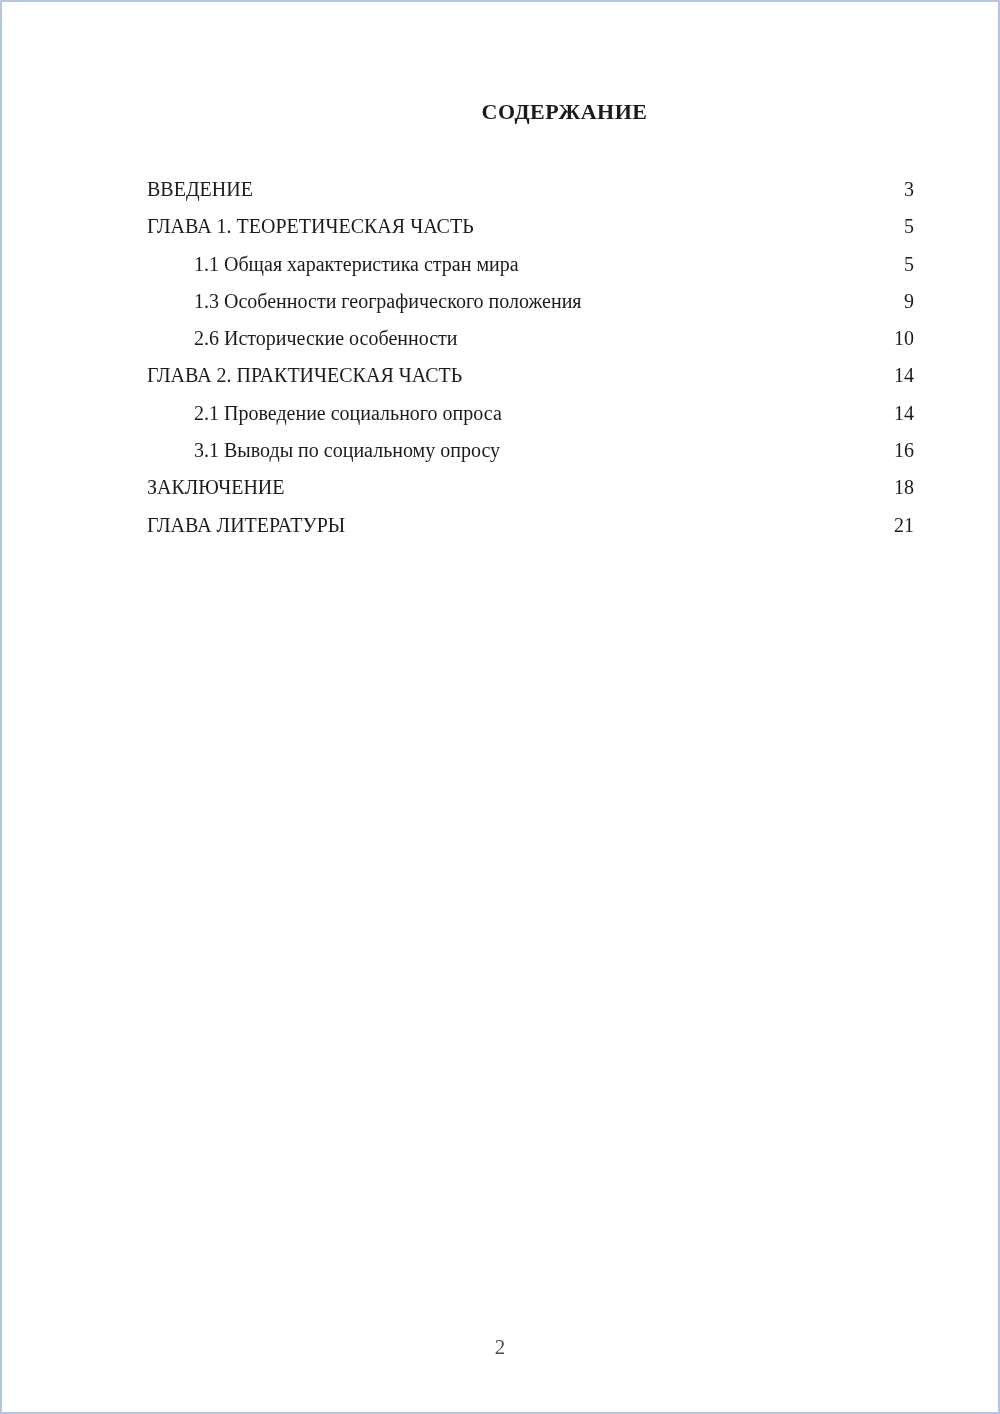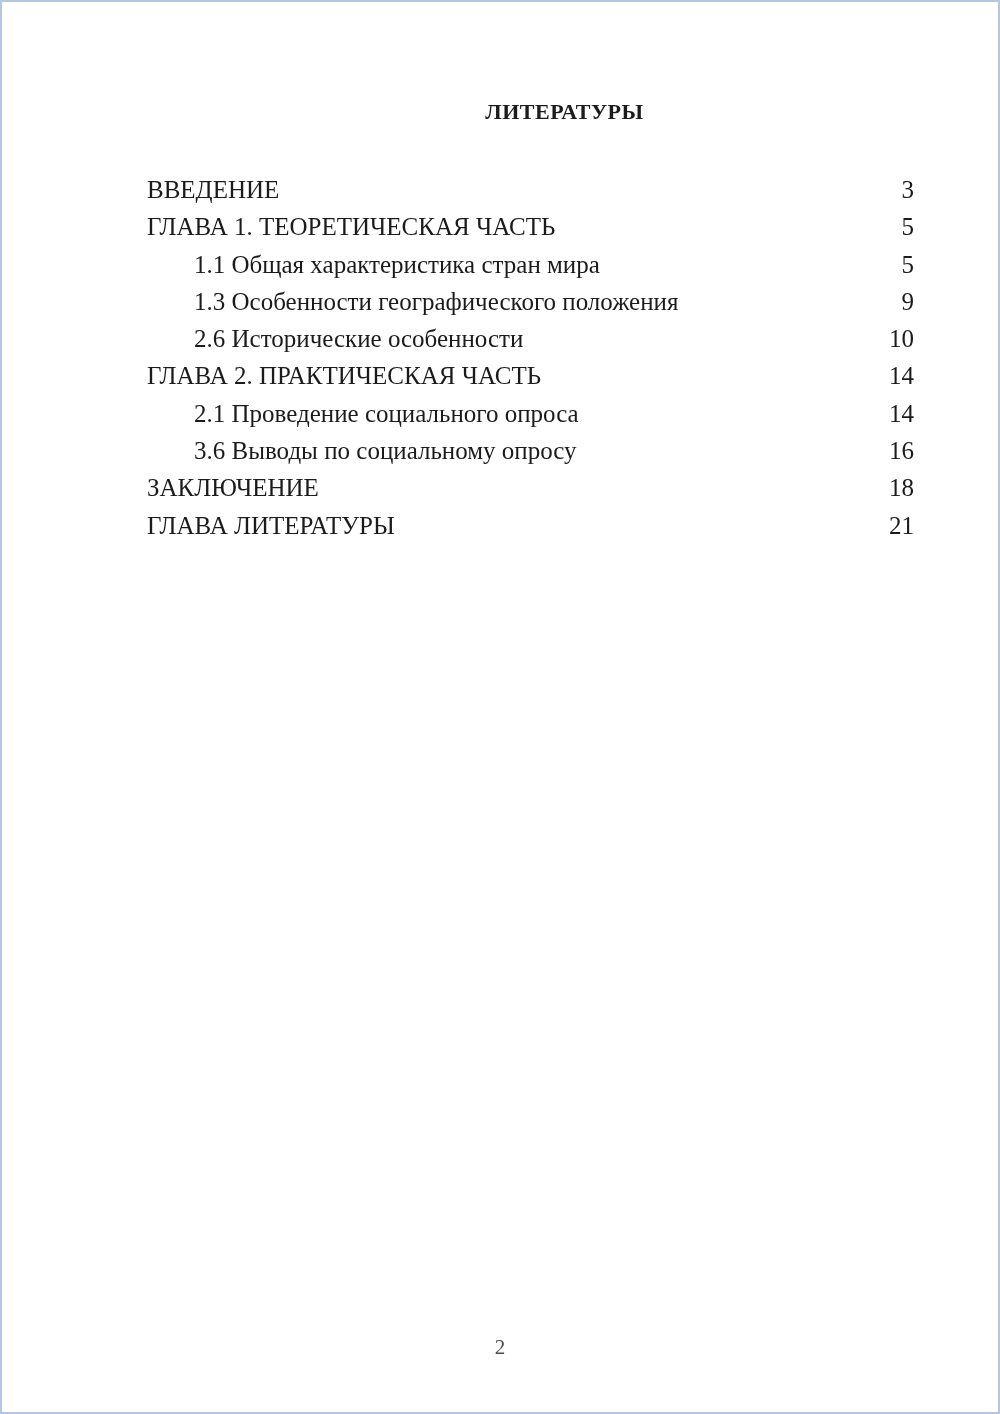--- a/index.html
+++ b/index.html
@@ -37,21 +37,21 @@
     
     transform: translateX(34px);
   }
   .toc {
     margin-top: 46px;
   }
   .toc-row {
     display: flex;
     align-items: baseline;
     justify-content: space-between;
-    font-size: 25px;
+    font-size: 20px;
     line-height: 37.3px;
     white-space: nowrap;
   }
   .toc-row.indented .toc-label {
     padding-left: 47px;
   }
   .toc-label {
     flex: 1 1 auto;
     overflow: hidden;
   }
@@ -68,21 +68,21 @@
     text-align: center;
     font-size: 21px;
     color: #4a4a4a;
   }
 </style>
 </head>
 <body>
 
 <div class="page">
   <div class="content">
-    <h1 class="doc-title">ЛИТЕРАТУРЫ</h1>
+    <h1 class="doc-title">СОДЕРЖАНИЕ</h1>
     <div class="toc">
         <div class="toc-row">
           <span class="toc-label">ВВЕДЕНИЕ</span>
           <span class="toc-page">3</span>
         </div>
         <div class="toc-row">
           <span class="toc-label">ГЛАВА 1. ТЕОРЕТИЧЕСКАЯ ЧАСТЬ</span>
           <span class="toc-page">5</span>
         </div>
         <div class="toc-row indented">
@@ -99,21 +99,21 @@
         </div>
         <div class="toc-row">
           <span class="toc-label">ГЛАВА 2. ПРАКТИЧЕСКАЯ ЧАСТЬ</span>
           <span class="toc-page">14</span>
         </div>
         <div class="toc-row indented">
           <span class="toc-label">2.1 Проведение социального опроса</span>
           <span class="toc-page">14</span>
         </div>
         <div class="toc-row indented">
-          <span class="toc-label">3.6 Выводы по социальному опросу</span>
+          <span class="toc-label">3.1 Выводы по социальному опросу</span>
           <span class="toc-page">16</span>
         </div>
         <div class="toc-row">
           <span class="toc-label">ЗАКЛЮЧЕНИЕ</span>
           <span class="toc-page">18</span>
         </div>
         <div class="toc-row">
           <span class="toc-label">ГЛАВА ЛИТЕРАТУРЫ</span>
           <span class="toc-page">21</span>
         </div>

